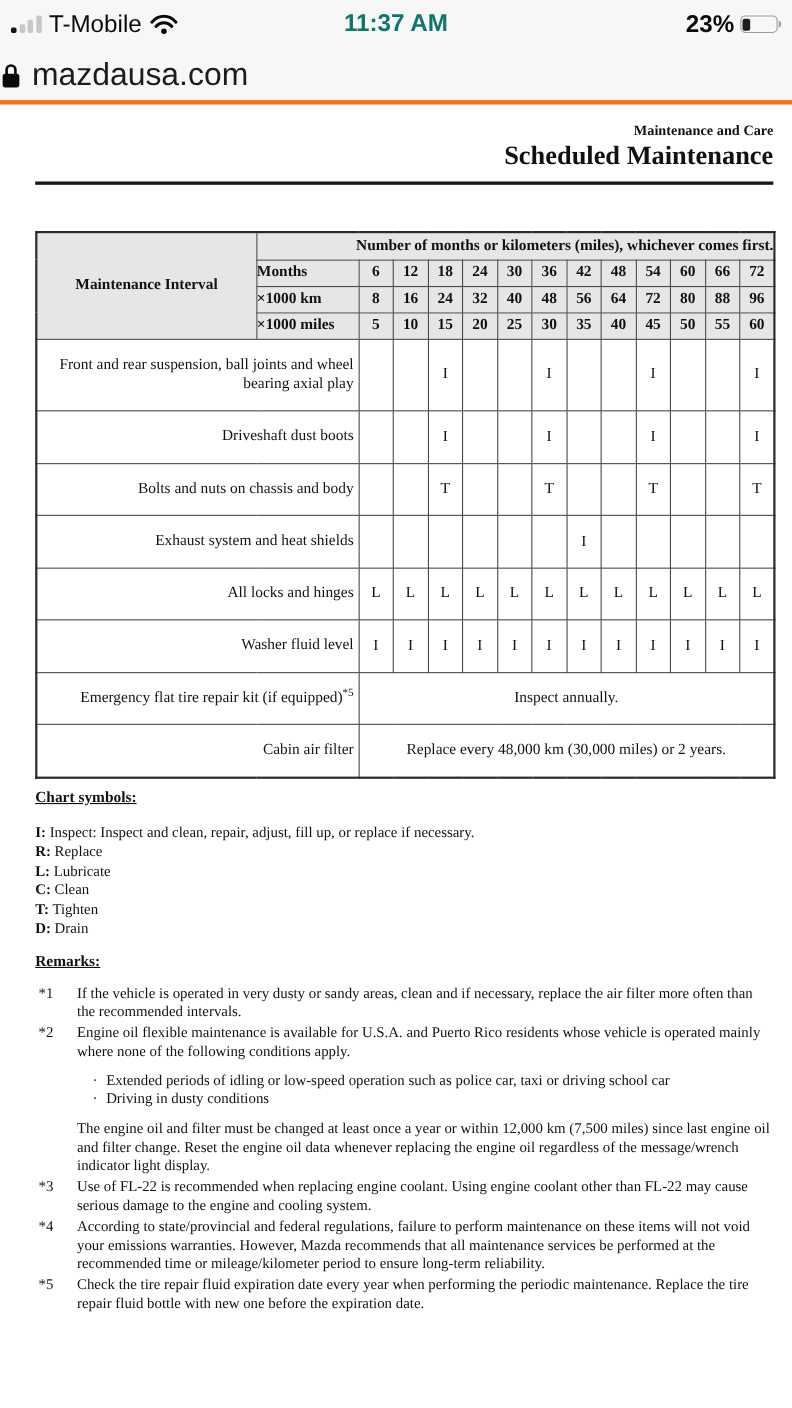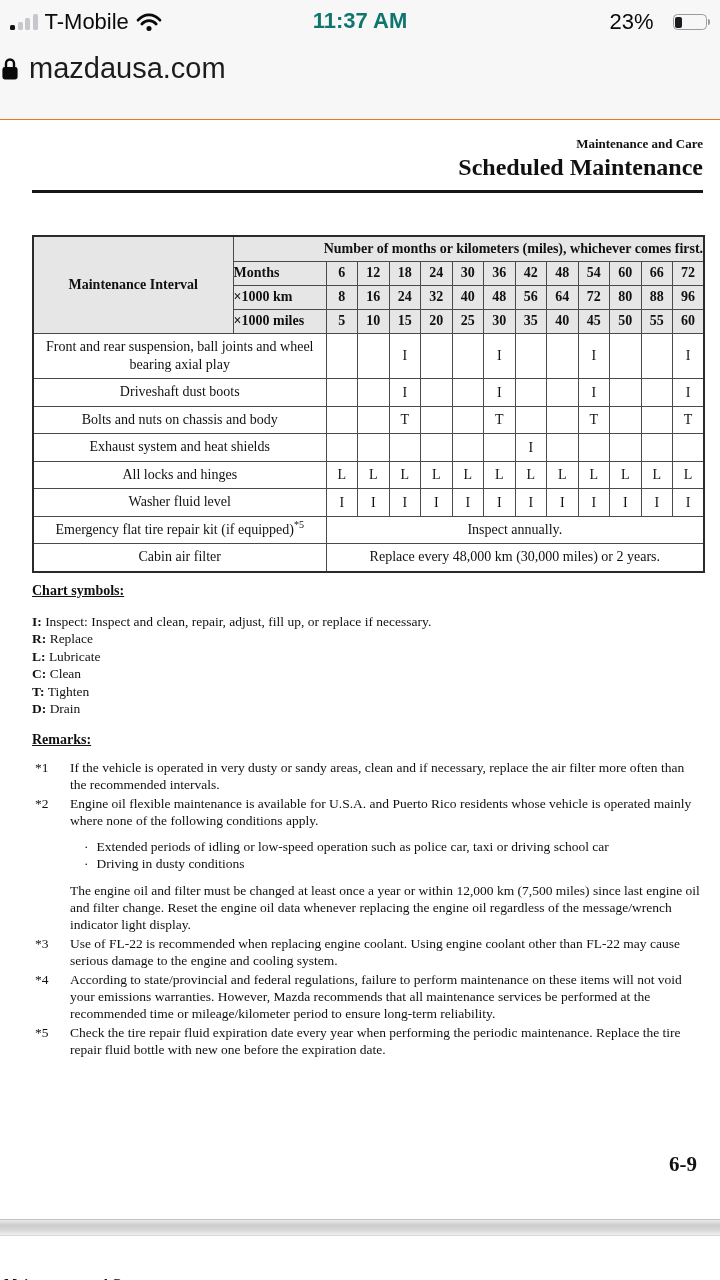--- a/index.html
+++ b/index.html
@@ -1,24 +1,24 @@
 <!DOCTYPE html>
 <html><head>
 <meta charset="utf-8">
 <style>
   * { margin:0; padding:0; box-sizing:border-box; }
   html,body { width:720px; height:1280px; overflow:hidden; background:#ffffff; }
   body { font-family:"Liberation Serif", serif; color:#111; }
 
   
-  .chrome { background:#f7f7f7; border-bottom:1px solid #f97316; height:120px; position:relative; }
+  .chrome { background:#f7f7f7; border-bottom:4px solid #f97316; height:95px; position:relative; }
   .statusbar { position:relative; height:42px; }
   .sb-left { position:absolute; left:10px; top:9px; display:flex; align-items:center; gap:7px; }
   .sb-center { position:absolute; left:0; right:0; top:8px; text-align:center; }
-  .sb-right { position:absolute; right:10px; top:9px; display:flex; align-items:center; gap:19px; }
+  .sb-right { position:absolute; right:10px; top:9px; display:flex; align-items:center; gap:5px;font-weight:bold; }
   .sb-text { font-family:"Liberation Sans", sans-serif; font-size:22px; color:#0a0a0a; }
   .sb-time { font-family:"Liberation Sans", sans-serif; font-size:22px; font-weight:bold; color:#0f766e; }
   .signal { display:flex; align-items:flex-end; gap:2.5px; height:16px; }
   .signal span { width:5px; border-radius:1.5px; background:#c8c8cc; display:block; }
   .signal span:nth-child(1){ height:5px; background:#111; }
   .signal span:nth-child(2){ height:8px; }
   .signal span:nth-child(3){ height:12px; }
   .signal span:nth-child(4){ height:16px; }
   .battery { display:flex; align-items:center; }
   .batt-body { width:34px; height:16px; border:1.5px solid #9a9aa0; border-radius:4.5px; padding:1.5px; }
@@ -34,21 +34,21 @@
   .title-top { font-size:24px; font-weight:bold; line-height:30px; }
   .rule { height:3px; background:#161616; margin-top:8px; }
 
   
   table.sched { border-collapse:collapse; table-layout:fixed; width:671px; margin-top:42px;
                 border:2px solid #2a2a2a; }
   table.sched td, table.sched th { border:1px solid #4a4a4a; font-size:14px; overflow:hidden; }
   th.hdr { background:#e6e6e6; font-weight:bold; text-align:right; height:25px; }
   th.subhdr { background:#e6e6e6; font-weight:bold; text-align:left; height:24px; }
   td.num { background:#e6e6e6; font-weight:bold; text-align:center; height:24px; }
-  td.task { text-align:center; padding:4px 4px; line-height:1.32; height:24px; font-weight:normal; }
+  td.task { text-align:right; padding:14px 4px; line-height:1.32; height:24px; font-weight:normal; }
   td.mark { text-align:center; height:24px; }
   td.spanCell { text-align:center; height:24px; }
   th.corner { background:#e6e6e6; font-weight:bold; text-align:center; }
   sup { font-size:0.72em; vertical-align:super; line-height:0; }
 
   
   .sec-head { font-size:14px; font-weight:bold; text-decoration:underline; margin-top:9px; line-height:18px; }
   .symbols-list { margin-top:13px; }
   .symbol-row { font-size:13.5px; line-height:17.5px; }
   .symbol-key { font-weight:bold; }

